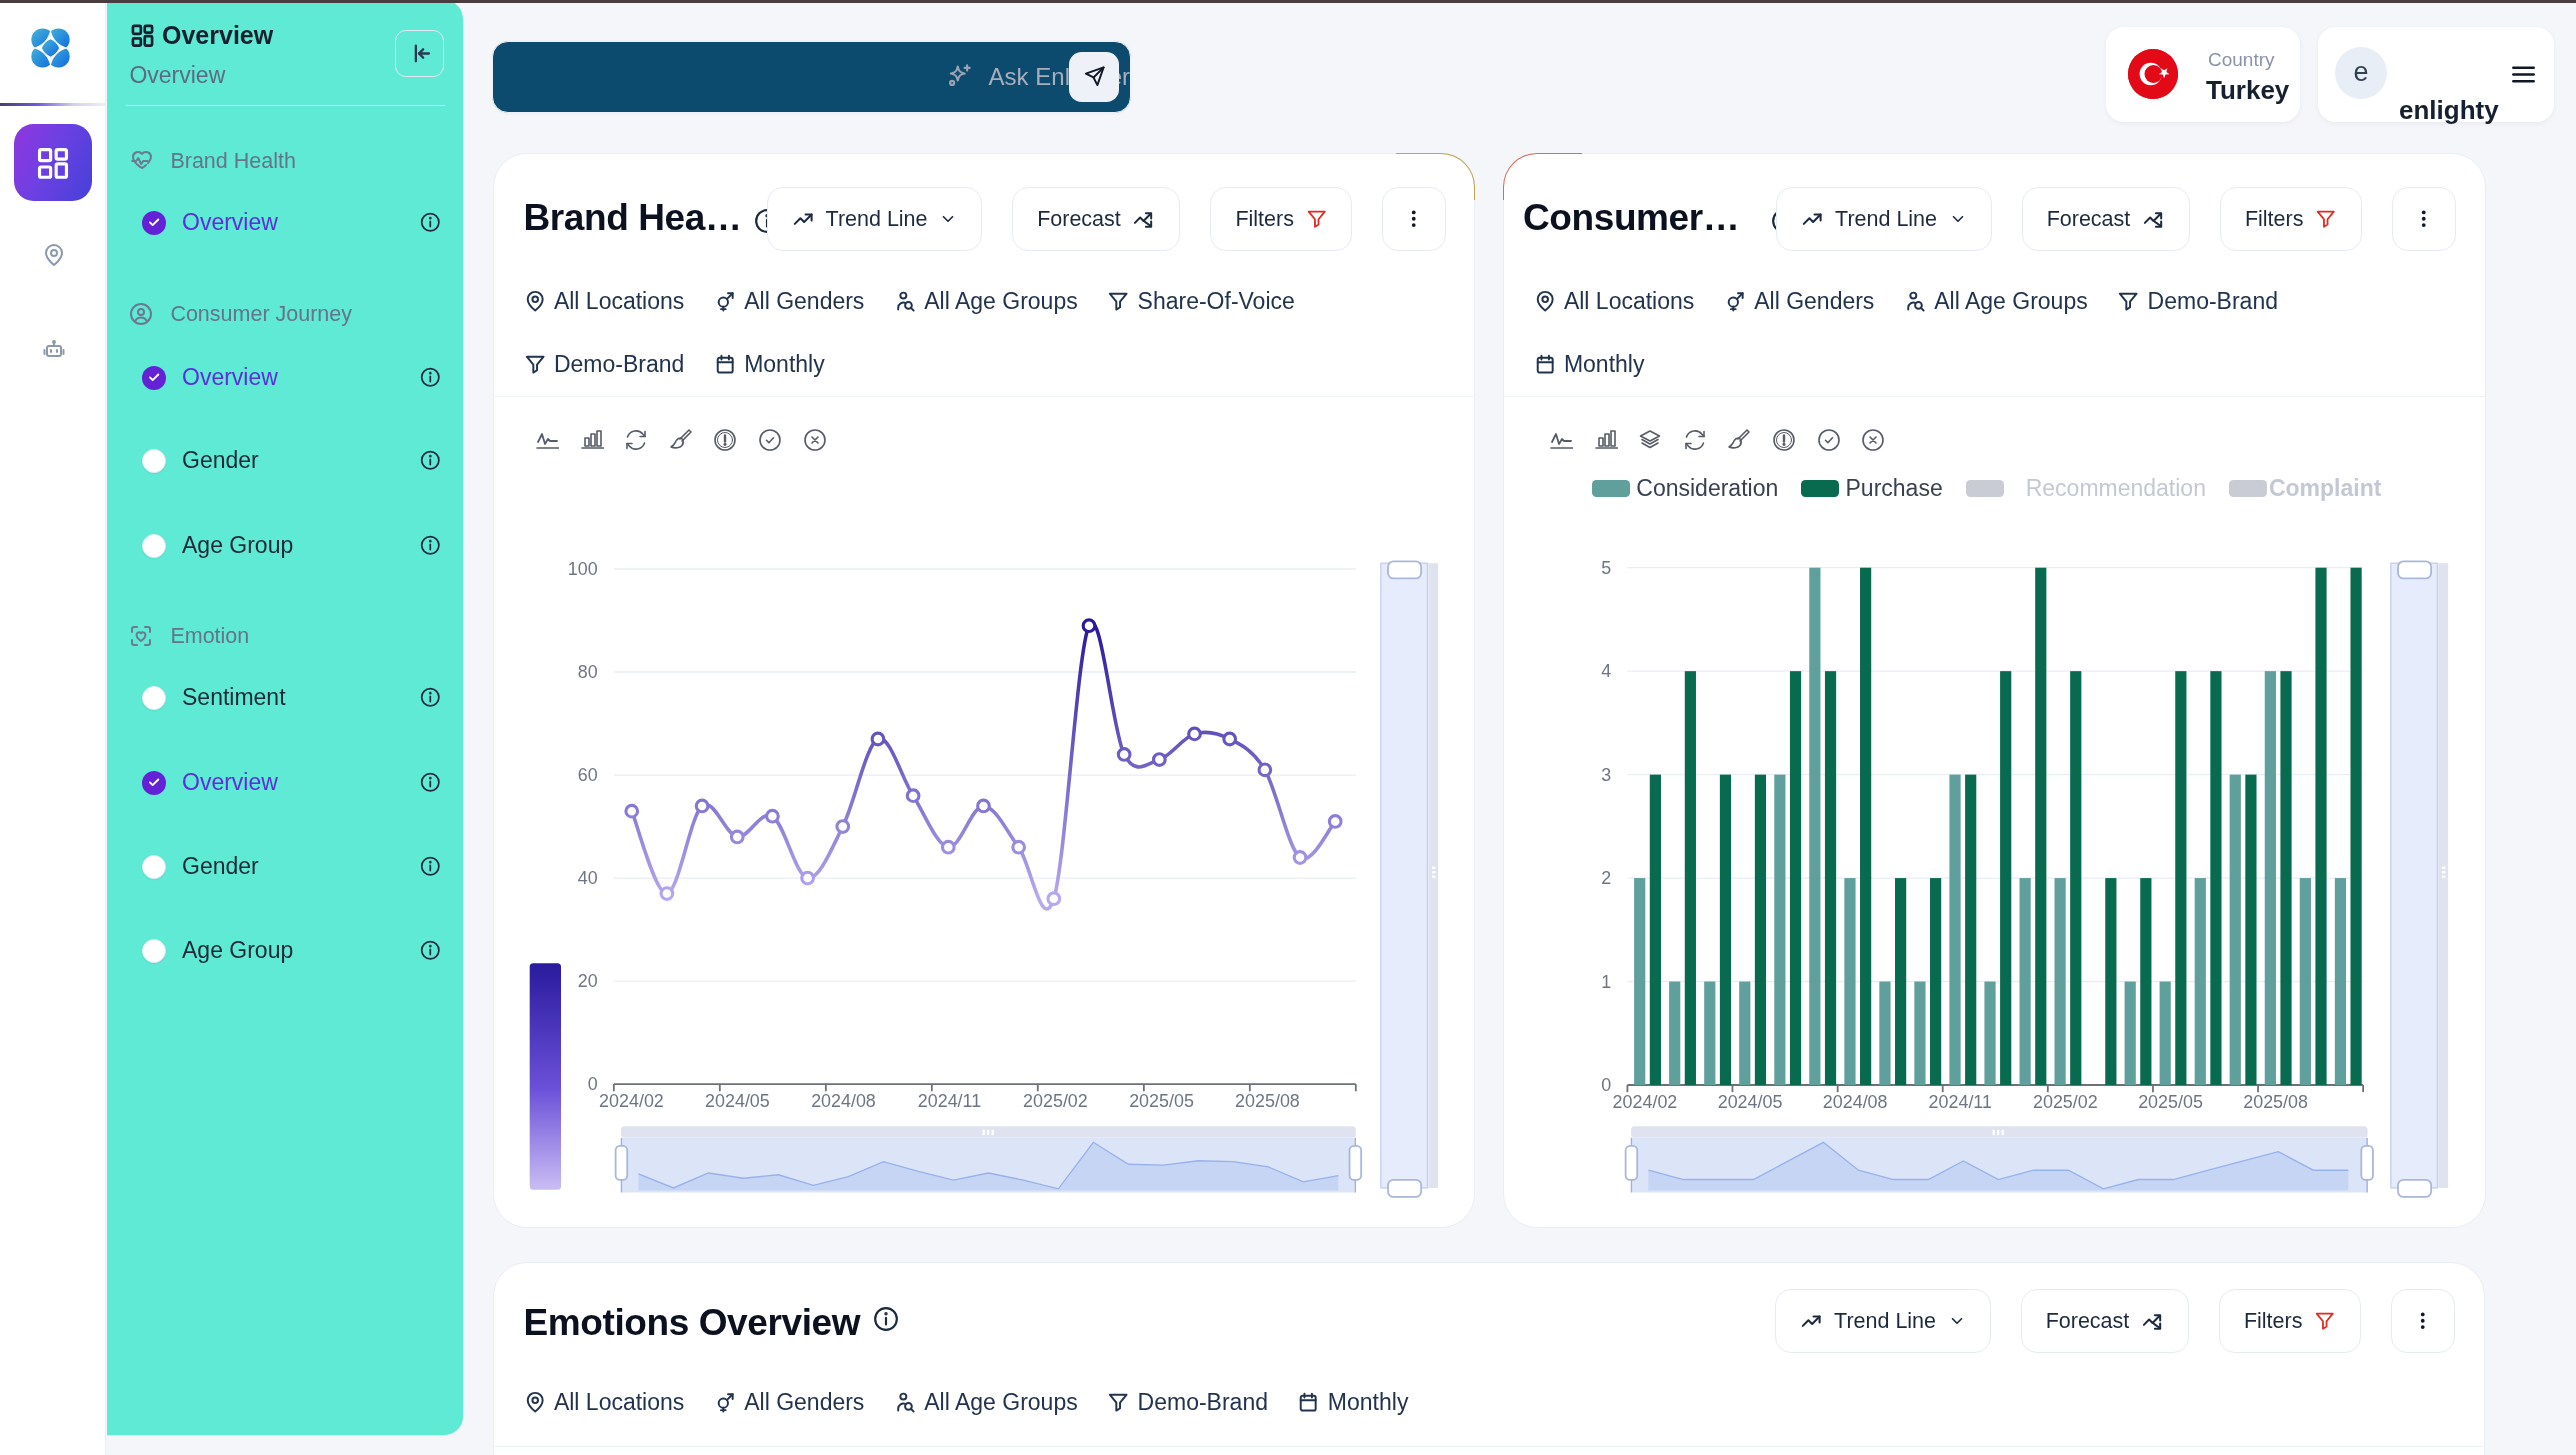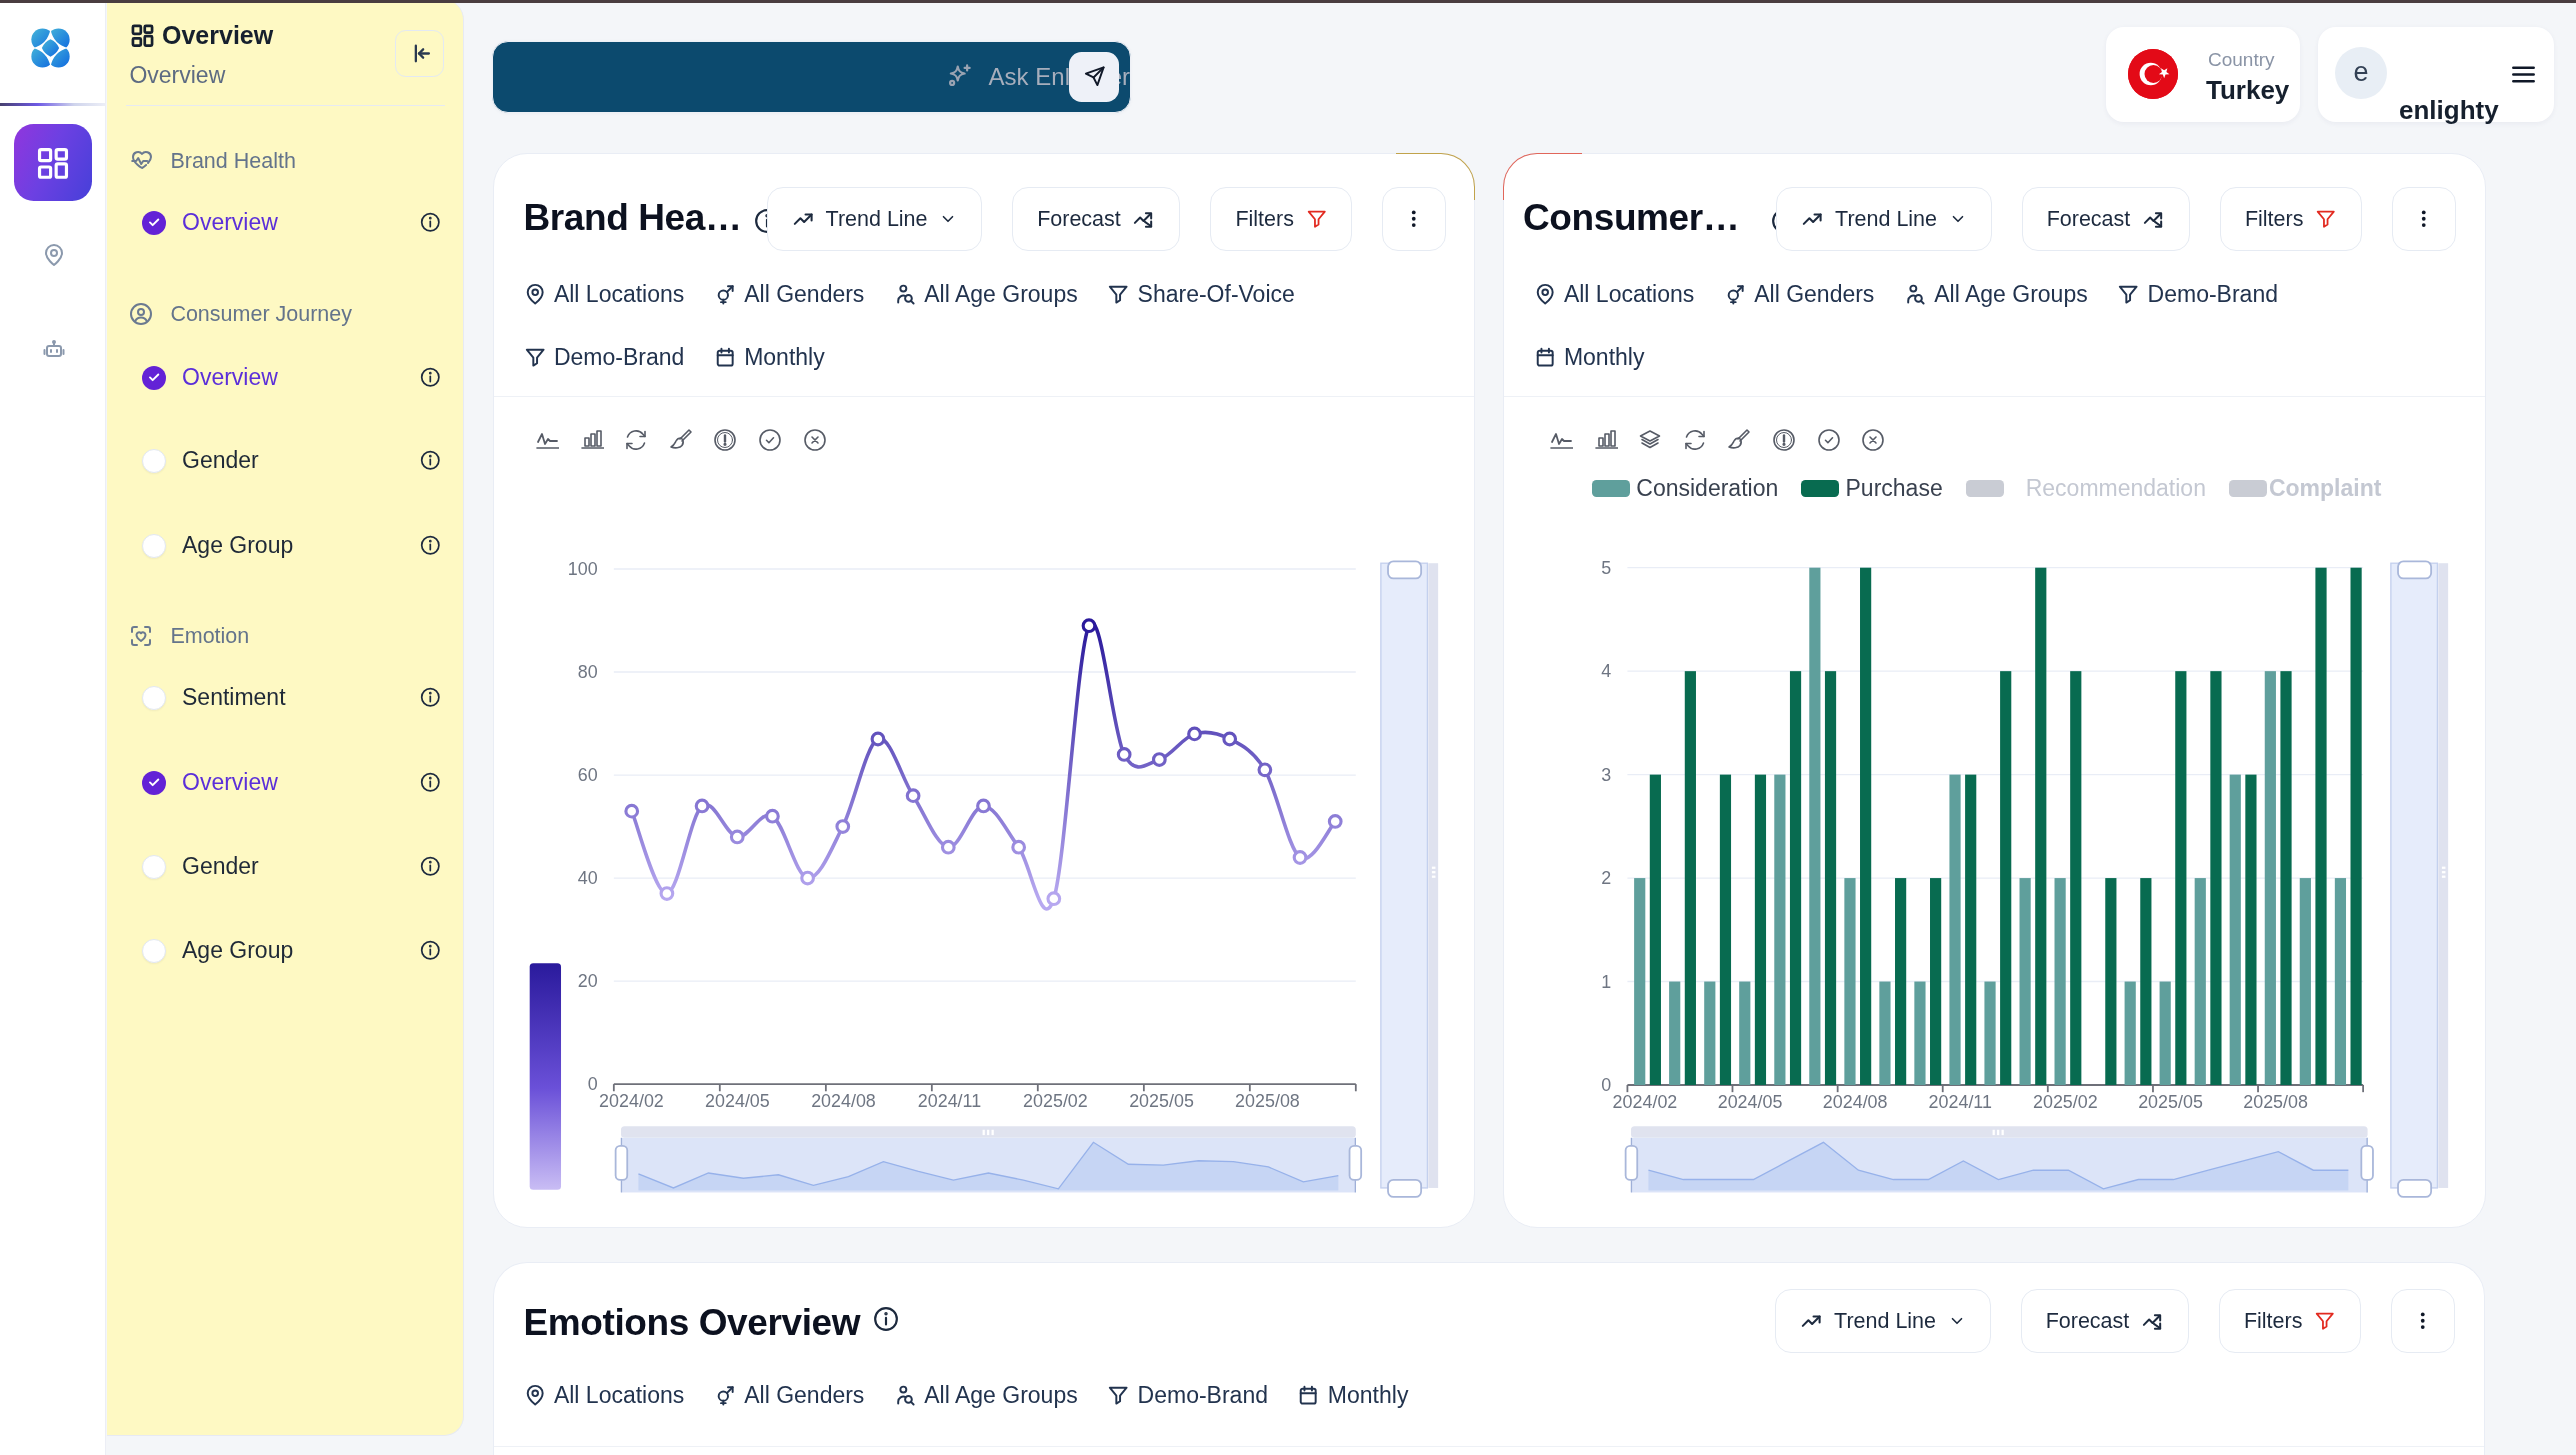--- a/index.html
+++ b/index.html
@@ -7,21 +7,21 @@
 .abs { position:absolute; }
 
 #topbar { position:absolute; top:0; left:0; width:2576px; height:2.7px; background:#4a3d40; z-index:50; }
 
 #rail { position:absolute; top:0; left:0; width:106px; height:1455px; background:#fff; border-right:0.9px solid #eceef5; }
 #logo { position:absolute; top:27px; left:29.5px; }
 #raildiv { position:absolute; top:103px; left:0; width:106px; height:2.7px; background:linear-gradient(90deg,#47406e 0%,#6d59e4 35%,#cfd4ec 70%,#edeff7 100%); }
 #activetile { position:absolute; top:124px; left:14.3px; width:78px; height:77px; border-radius:19.7px; background:linear-gradient(115deg,#9136dd 0%,#6d40e2 45%,#4640d9 100%); display:flex; align-items:center; justify-content:center; }
 .railic { position:absolute; left:42px; }
 
-#sidebar { position:absolute; top:0; left:107px; width:357px; height:1436px; background:#fef9c3; border-right:0.9px solid #e7eaf3; border-bottom:0.9px solid #e7eaf3; border-radius:0 19.7px 19.7px 0; }
+#sidebar { position:absolute; top:0; left:107px; width:357px; height:1436px; background:#5eead4; border-right:0.9px solid #e7eaf3; border-bottom:0.9px solid #e7eaf3; border-radius:0 19.7px 19.7px 0; }
 #sb-h-ic { position:absolute; top:22.4px; left:22.4px; }
 #sb-title { position:absolute; top:20.6px; left:55px; font-size:25px; font-weight:bold; color:#16202e; }
 #sb-sub { position:absolute; top:62px; left:22.4px; font-size:23px; color:#5d6b82; }
 #collapse { position:absolute; top:29.5px; left:288px; width:49px; height:47px; border:0.9px solid #e3e9f3; border-radius:10.7px; display:flex; align-items:center; justify-content:center; }
 #sbdiv { position:absolute; top:105px; left:19px; width:319px; height:0.9px; background:#e7eaf2; }
 .secrow { position:absolute; left:22.4px; display:flex; align-items:center; gap:17px; height:36px; }
 .seclab { font-size:21.5px; color:#64748b; }
 .secic { width:24px; height:24px; }
 .navrow { position:absolute; left:35px; width:299px; height:41px; display:flex; align-items:center; }
 .ckc { width:24px; height:24px; border-radius:50%; background:#6322d6; display:flex; align-items:center; justify-content:center; }
@@ -46,21 +46,21 @@
 #card3 { top:1262px; left:493px; width:1992px; height:233px; border-bottom:none; }
 .cornerTR { position:absolute; top:-1.3px; right:-1.3px; width:79px; height:47px; border-top:1.3px solid rgba(186,150,45,0.85); border-right:1.3px solid rgba(186,150,45,0.85); border-top-right-radius:34px; }
 .cornerTL { position:absolute; top:-1.3px; left:-1.3px; width:79px; height:47px; border-top:1.3px solid rgba(224,87,74,0.9); border-left:1.3px solid rgba(224,87,74,0.9); border-top-left-radius:34px; }
 .ctitle { position:absolute; font-size:37px; font-weight:bold; color:#0c111f; letter-spacing:-0.4px; }
 .cinfo { position:absolute; }
 .btnrow { position:absolute; display:flex; gap:30px; }
 .btn { height:64px; border:0.9px solid #e6ebf3; border-radius:16px; background:#fff; display:flex; align-items:center; padding:0 24px; gap:11.6px; font-size:21.5px; color:#1d2a3e; }
 .btn.sq { width:64px; padding:0; justify-content:center; }
 .bic { display:flex; }
 .chiprow { position:absolute; display:flex; gap:29.5px; }
-.chip { display:flex; align-items:center; gap:8px; font-size:23px; color:#22334e; }
+.chip { display:flex; align-items:center; gap:8px; font-size:23px; color:#22334e;margin-top:7px; }
 .cdiv { position:absolute; left:0; width:100%; height:0.9px; background:#eef1f6; }
 .toolbox { position:absolute; display:flex; gap:20.6px; }
 
 #legend { position:absolute; top:475px; left:1592px; display:flex; align-items:center; font-size:23px; }
 .sw { width:38px; height:17px; border-radius:4.5px; display:inline-block; }
 
 svg.layer { position:absolute; }
 </style></head>
 <body>
 <div id="topbar"></div>

